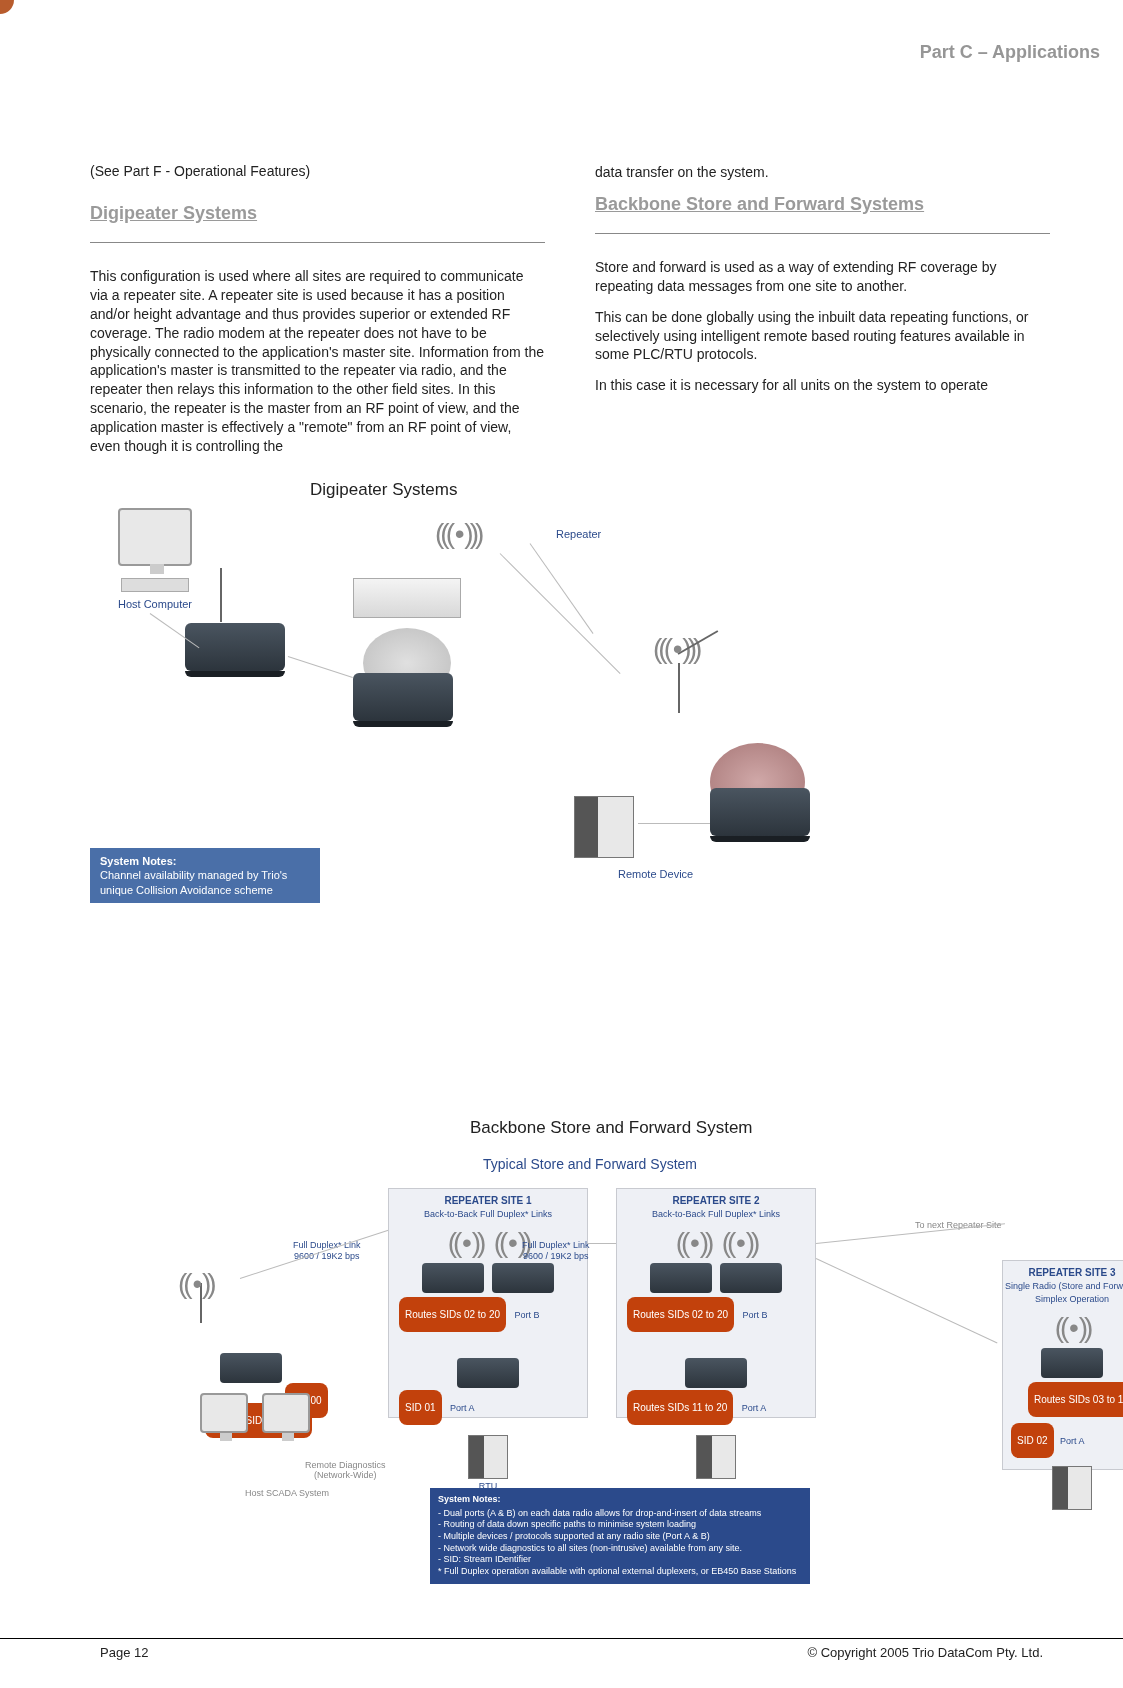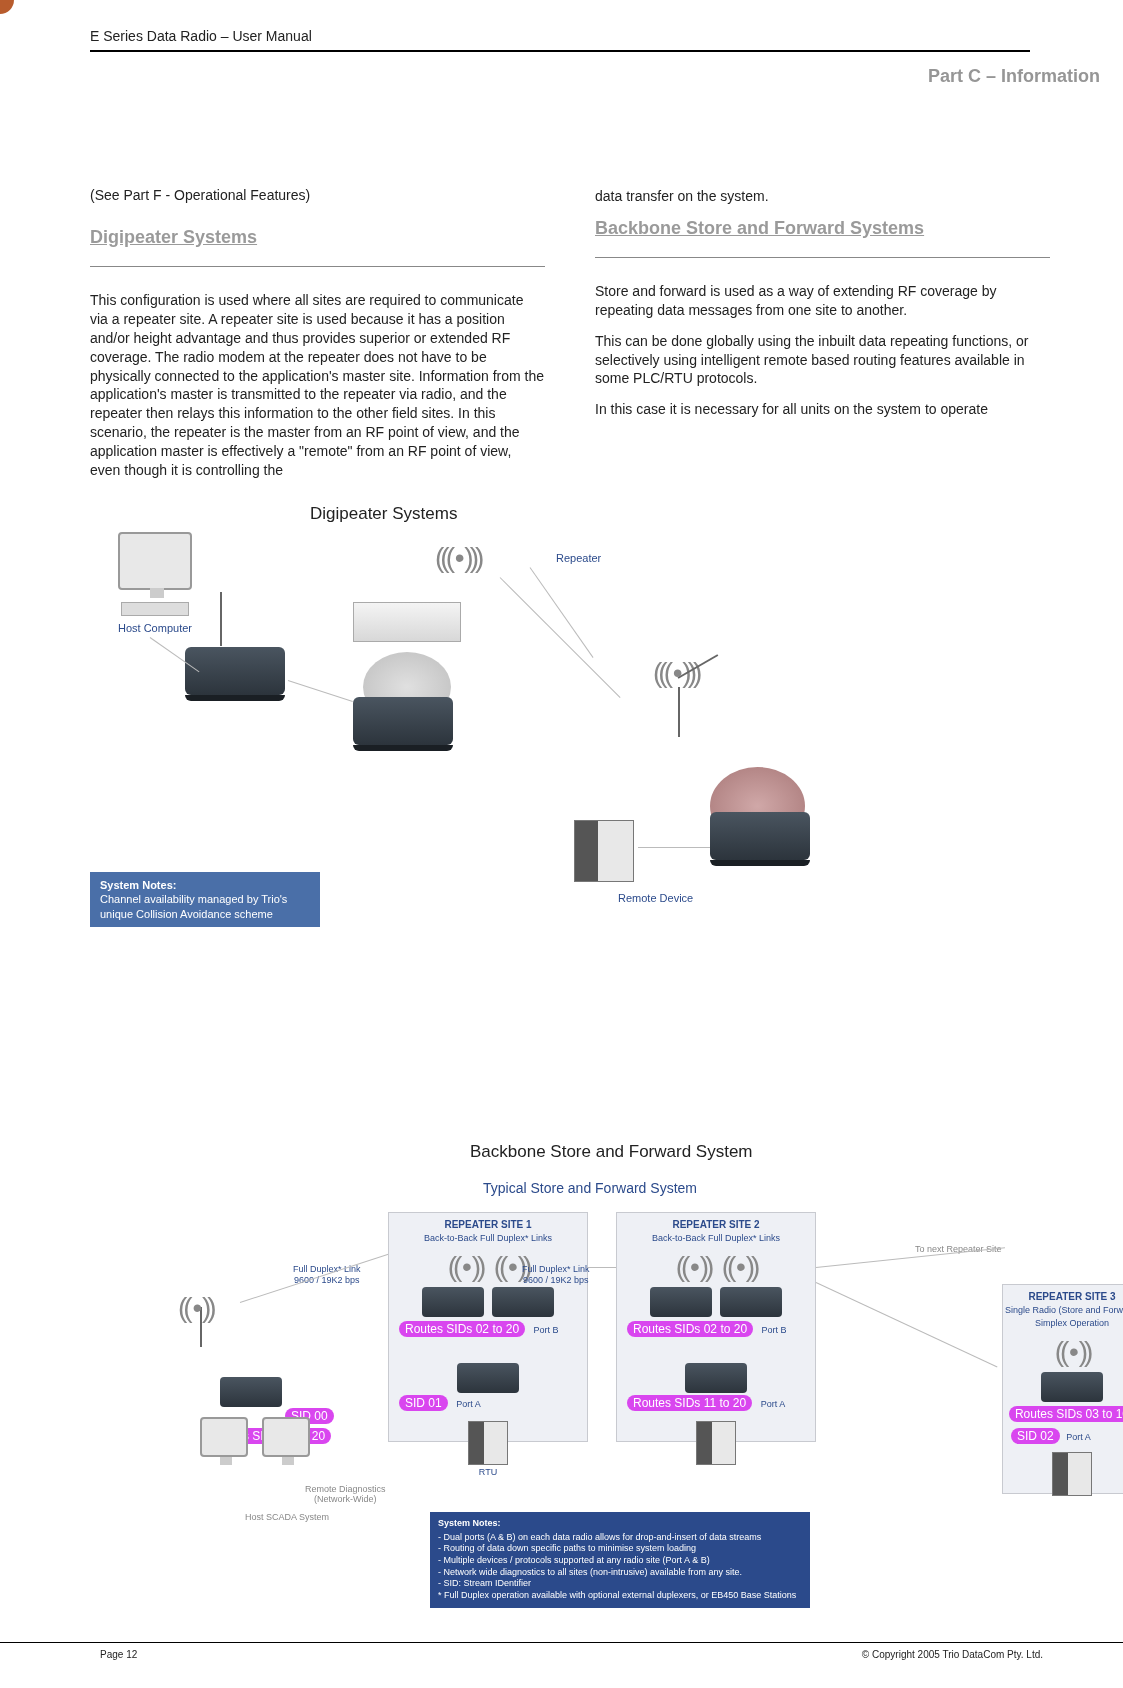--- a/index.html
+++ b/index.html
@@ -85,53 +85,52 @@
     font-size: 9px; color: #2b4a8b; text-align: center;
   }
   .rep-panel .rp-title { font-size: 10px; margin-top: 6px; font-weight: bold; }
   .rep-panel .rp-sub { font-size: 9px; margin-top: 3px; }
   .f2-panel1 { left: 298px; top: 0; }
   .f2-panel2 { left: 526px; top: 0; }
   .f2-panel3 { left: 912px; top: 72px; width: 140px; height: 210px; }
 
   .radio-sm { width: 62px; height: 30px; background: linear-gradient(#4a5560,#2c343c); border-radius: 4px; }
 
-  .sid-tag { background: #d946ef; color: #fff; font-size: 12px; padding: 1px 6px; border-radius: 8px; display: inline-block; }
+  .sid-tag { background: #c2410c; color: #fff; font-size: 10px; padding: 12px 6px; border-radius: 8px; display: inline-block; }
 
   .f2-notes {
     position: absolute; left: 340px; top: 300px;
     background: #2b4a8b; color: #fff; font-size: 9px;
     padding: 6px 8px; width: 380px; line-height: 1.3;
   }
   .f2-notes .sn-title { font-weight: bold; margin-bottom: 2px; }
 
   .port-label { font-size: 9px; color: #2b4a8b; }
 
   .f2-link-label { position: absolute; font-size: 9px; color: #2b4a8b; line-height: 1.2; text-align: center; }
 
   .host-scada { position: absolute; left: 110px; top: 205px; }
   .host-scada .monitor { width: 48px; height: 40px; }
   .host-scada .monitor::after { left: 18px; width: 12px; height: 8px; }
 
   .rtu-box { width: 40px; height: 44px; background: linear-gradient(90deg,#555 0,#555 40%,#e8e8e8 40%,#e8e8e8 100%); border: 1px solid #777; }
 
-  .footer { position: absolute; bottom: 28px; left: 0; width: 1123px; border-top: 1px solid #000; padding-top: 6px; font-size: 10px; }
+  .footer { position: absolute; bottom: 28px; left: 0; width: 1123px; border-top: 1px solid #000; padding-top: 6px; font-size: 13px; }
   .footer .pg { margin-left: 100px; display: inline-block; }
   .footer .cp { float: right; margin-right: 80px; }
 
   .tab-edge { position: absolute; left: 0; top: 0; width: 14px; height: 14px; background: #b85c2d; border-radius: 0 0 14px 0; }
 </style>
 </head>
 <body>
 
 <div class="tab-edge"></div>
 
 <div class="page">
-  <div class="header-title">E Series Data Radio – User Manual</div>
-  <div class="part-label">Part C – Information</div>
+  <div class="part-label">Part C – Applications</div>
 
   <div class="content">
     <div class="col">
       <div class="cross-ref">(See Part F - Operational Features)</div>
       <div class="section-head">Digipeater Systems</div>
       <p class="body">This configuration is used where all sites are required to communicate via a repeater site. A repeater site is used because it has a position and/or height advantage and thus provides superior or extended RF coverage. The radio modem at the repeater does not have to be physically connected to the application's master site. Information from the application's master is transmitted to the repeater via radio, and the repeater then relays this information to the other field sites. In this scenario, the repeater is the master from an RF point of view, and the application master is effectively a "remote" from an RF point of view, even though it is controlling the</p>
     </div>
     <div class="col">
       <p class="body">data transfer on the system.</p>
       <div class="section-head">Backbone Store and Forward Systems</div>

